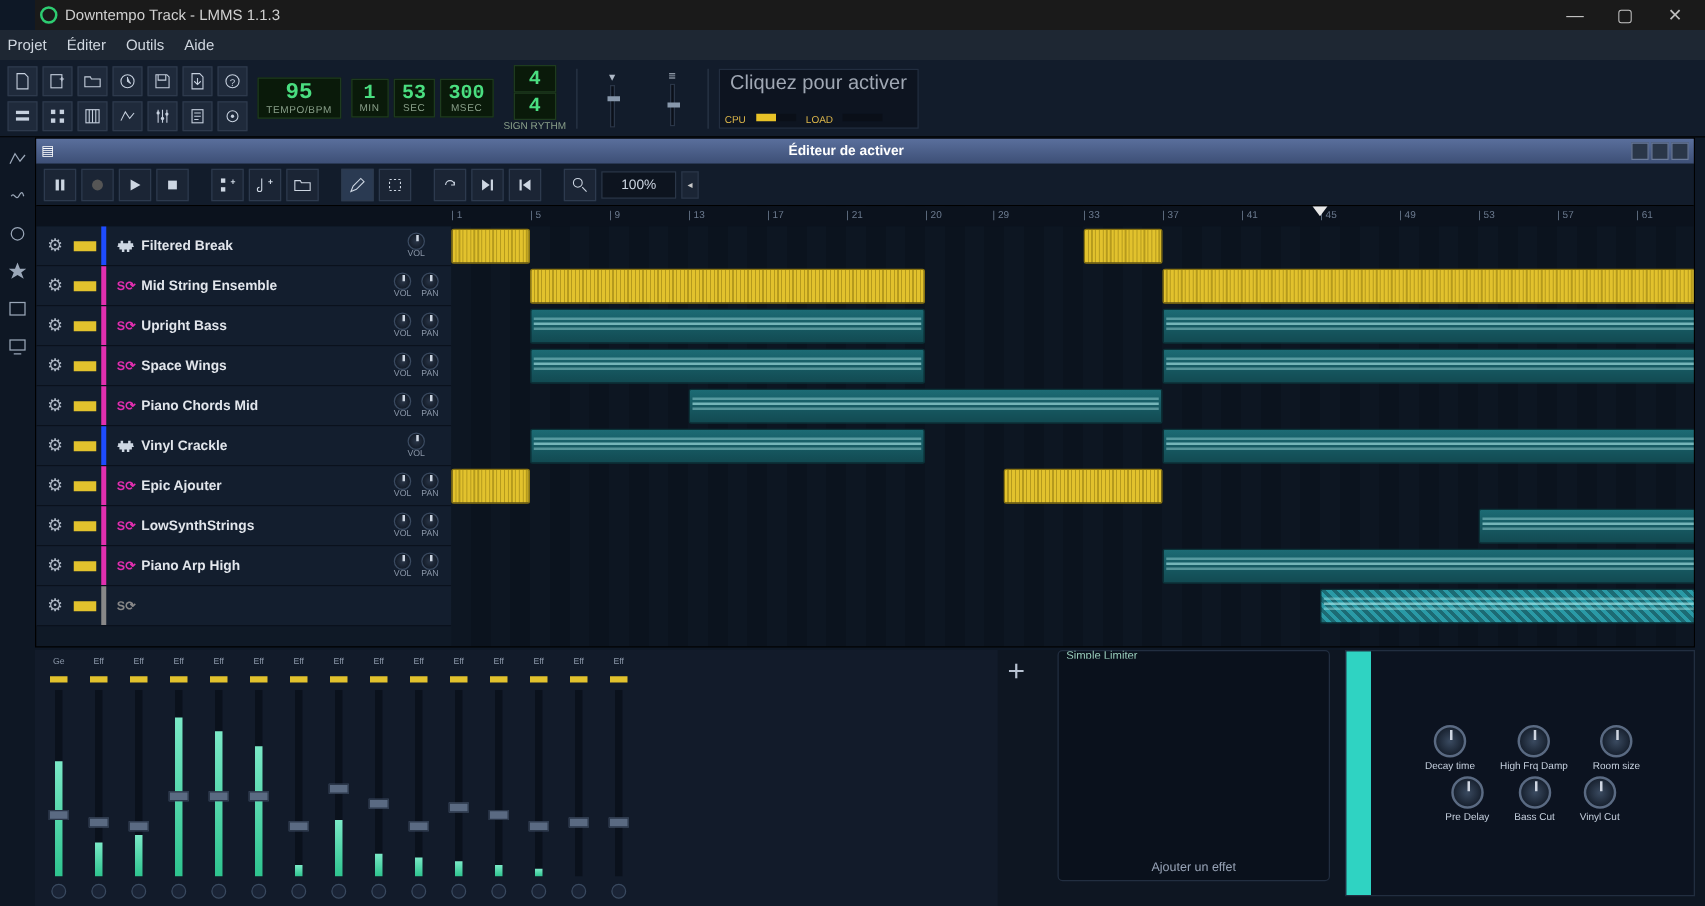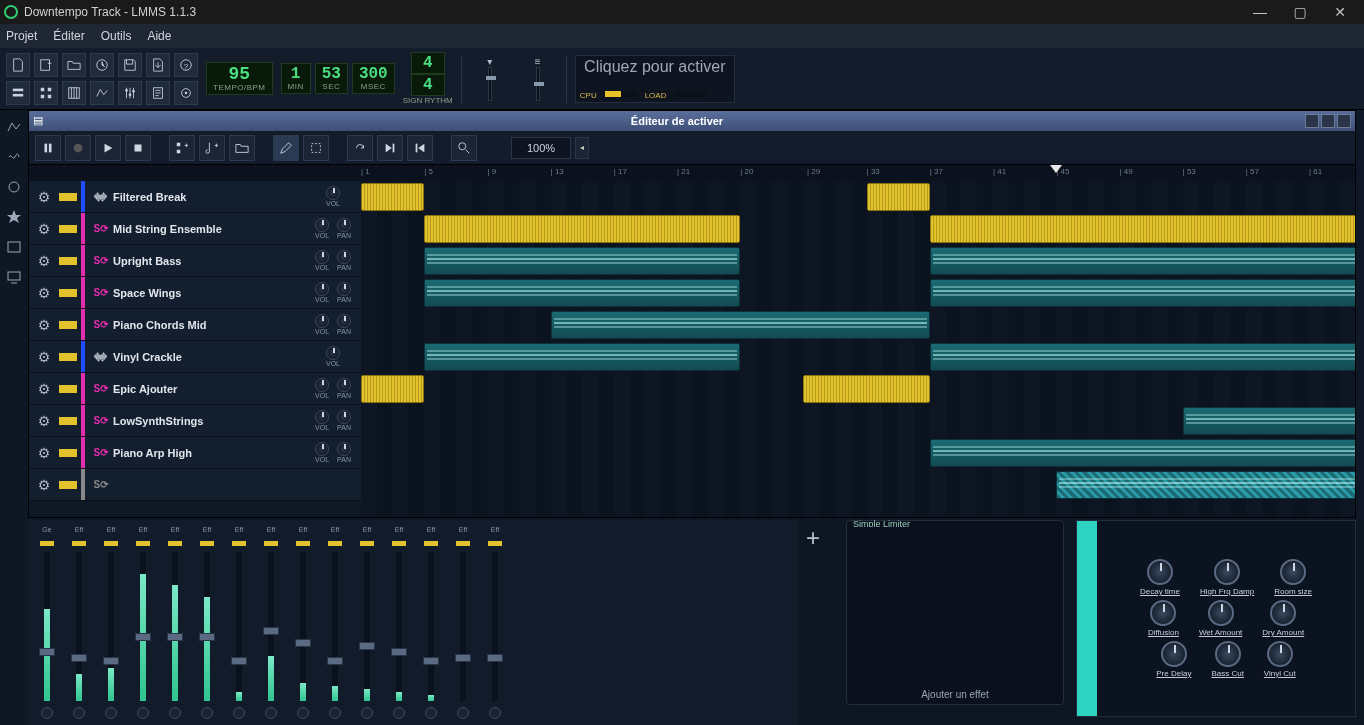--- a/index.html
+++ b/index.html
@@ -1,19 +1,19 @@
 <!DOCTYPE html>
 <html><head>
 <meta charset="utf-8">
 <style>
 * { margin: 0; padding: 0; box-sizing: border-box; font-family: "Segoe UI", Tahoma, sans-serif; user-select: none; }
 body { width: 1364px; height: 725px; background: #0e1826; overflow: hidden; color: #c8c8c8; }
 
 
-.titlebar { height: 24px; background: #1a1a1a; display: flex; align-items: center; padding: 0 4px; }
+.titlebar { height: 24px; background: #1a1a1a; display: flex; align-items: center; padding: 0 4px; margin-left: 28px; }
 .titlebar .logo { width: 14px; height: 14px; border: 2px solid #2ecc71; border-radius: 50%; margin-right: 6px; }
 .titlebar .title { font-size: 12px; color: #d0d0d0; flex: 1; }
 .titlebar .winbtn { width: 40px; height: 24px; display: flex; align-items: center; justify-content: center; color: #c0c0c0; font-size: 14px; }
 
 
 .menubar { height: 24px; background: #1e2733; display: flex; align-items: center; padding: 0 6px; gap: 16px; font-size: 12px; color: #cfd6df; }
 
 
 .maintool { height: 62px; background: #121c2b; display: flex; align-items: center; padding: 4px 6px; gap: 8px; border-bottom: 1px solid #000; }
 .maintool .btnrow { display: grid; grid-template-columns: repeat(7, 24px); grid-template-rows: 24px 24px; gap: 4px; }
@@ -41,21 +41,21 @@
 
 .songwin { position: absolute; left: 28px; top: 110px; right: 8px; height: 408px; background: #0f1926; display: flex; flex-direction: column; border: 1px solid #000; }
 .songwin .winhdr { height: 20px; background: linear-gradient(#5a6f9c, #3d4f76); display: flex; align-items: center; padding: 0 4px; font-size: 11px; color: #fff; }
 .songwin .winhdr .ic { width: 14px; height: 14px; margin-right: 4px; }
 .songwin .winhdr .ttl { flex: 1; text-align: center; font-weight: 600; }
 .songwin .winhdr .wbtn { width: 14px; height: 14px; background: #2a3648; margin-left: 2px; border: 1px solid #6a7a9a; }
 .songwin .tool { height: 34px; background: #121c2b; display: flex; align-items: center; gap: 4px; padding: 0 6px; border-bottom: 1px solid #000; }
 .songwin .tool .tb { width: 26px; height: 26px; background: #1b2535; border: 1px solid #2d3a4e; display: flex; align-items: center; justify-content: center; }
 .songwin .tool .tb.active { background: #2a3a52; }
 .songwin .tool .tb svg { width: 14px; height: 14px; fill: #cdd6e2; }
-.songwin .tool .zoom { width: 60px; height: 22px; background: #0d141f; border: 1px solid #2a3648; display: flex; align-items: center; justify-content: center; font-size: 11px; color: #cdd6e2; margin-left: 30px; }
+.songwin .tool .zoom { width: 60px; height: 22px; background: #0d141f; border: 1px solid #2a3648; display: flex; align-items: center; justify-content: center; font-size: 11px; color: #cdd6e2; }
 .songwin .tool .spin { width: 14px; height: 22px; background: #1b2535; border: 1px solid #2a3648; display: flex; align-items: center; justify-content: center; font-size: 8px; }
 .songwin .body { flex: 1; display: flex; overflow: hidden; }
 .songwin .trkhdrs { width: 332px; display: flex; flex-direction: column; }
 .songwin .ruler { height: 16px; background: #0b121d; display: flex; position: relative; font-size: 8px; color: #6c7b90; }
 .songwin .ruler .tick { position: absolute; top: 2px; }
 .songwin .ruler .play { position: absolute; top: 0; width: 0; height: 0; border-left: 6px solid transparent; border-right: 6px solid transparent; border-top: 8px solid #e8e8e8; }
 .trkhdr { height: 32px; background: #131e2e; border-bottom: 1px solid #0a111c; display: flex; align-items: center; }
 .trkhdr .gear { width: 30px; display: flex; justify-content: center; color: #aeb8c6; }
 .trkhdr .mute { width: 18px; height: 8px; background: #e2c22d; }
 .trkhdr .bar  { width: 4px; height: 100%; margin: 0 4px; }
@@ -86,21 +86,21 @@
 .mixch .fader .lv { position: absolute; bottom: 0; left: 0; right: 0; background: linear-gradient(#7be9c7, #2ec48f); }
 .mixch .fader .thumb { position: absolute; left: -5px; width: 16px; height: 8px; background: #5a6a82; border: 1px solid #2a3648; }
 .mixch .kn { width: 12px; height: 12px; border-radius: 50%; background: #1a2436; border: 1px solid #3a4a60; margin-top: 4px; }
 
 .fxchain { flex: 1; background: #0e1622; position: relative; padding: 6px; }
 .fxchain .plus { position: absolute; left: 8px; top: 4px; font-size: 24px; color: #b8c2d2; }
 .fxchain .box { position: absolute; left: 48px; top: 0; right: 300px; bottom: 20px; background: #0a111c; border: 1px solid #222e40; border-radius: 4px; }
 .fxchain .box .addfx { position: absolute; bottom: 4px; left: 0; right: 0; text-align: center; font-size: 10px; color: #97a3b6; }
 .fxchain .box .fxname { position: absolute; top: -2px; left: 6px; font-size: 9px; color: #9cb; overflow: hidden; height: 8px; }
 
-.reverb { position: absolute; right: 8px; top: 0; width: 280px; bottom: 8px; background: linear-gradient(to right, #2fd3c2 0 20px, #0c1320 20px); border: 1px solid #222e40; display: flex; flex-direction: column; align-items: center; justify-content: center; padding: 6px 6px 6px 26px; gap: 4px; text-decoration: underline; }
+.reverb { position: absolute; right: 8px; top: 0; width: 280px; bottom: 8px; background: linear-gradient(to right, #2fd3c2 0 20px, #0c1320 20px); border: 1px solid #222e40; display: flex; flex-direction: column; align-items: center; justify-content: center; padding: 6px 6px 6px 26px; gap: 4px; }
 .reverb .row { display: flex; gap: 20px; }
 .reverb .cell { display: flex; flex-direction: column; align-items: center; gap: 2px; }
 .reverb .knob { width: 26px; height: 26px; border-radius: 50%; background: radial-gradient(#3a4a60, #0a111c); border: 2px solid #5a6a82; position: relative; }
 .reverb .knob::after { content:""; position:absolute; left: 11px; top: 2px; width: 2px; height: 8px; background: #cfd6e2; }
 .reverb .klbl { font-size: 8px; color: #c6d0de; white-space: nowrap; }
 
 
 .i-gear::before { content: "\2699"; font-size: 14px; }
 </style>
 </head>
@@ -602,21 +602,21 @@
       </div>
     <div class="lanes" id="lanes">
       <div class="ruler" id="ruler">
           <span class="tick" style="left: 0px;">| 1</span>
           <span class="tick" style="left: 63.2px;">| 5</span>
           <span class="tick" style="left: 126.4px;">| 9</span>
           <span class="tick" style="left: 189.6px;">| 13</span>
           <span class="tick" style="left: 252.8px;">| 17</span>
           <span class="tick" style="left: 316px;">| 21</span>
           <span class="tick" style="left: 379.2px;">| 20</span>
-          <span class="tick" style="left: 446px;">| 29</span>
+          <span class="tick" style="left: 433px;">| 29</span>
           <span class="tick" style="left: 505.6px;">| 33</span>
           <span class="tick" style="left: 568.8px;">| 37</span>
           <span class="tick" style="left: 632px;">| 41</span>
           <span class="tick" style="left: 695.2px;">| 45</span>
           <span class="tick" style="left: 758.4px;">| 49</span>
           <span class="tick" style="left: 821.6px;">| 53</span>
           <span class="tick" style="left: 884.8px;">| 57</span>
           <span class="tick" style="left: 948px;">| 61</span>
           <span class="play" style="left: 689.2px;"></span>
         </div>
@@ -816,34 +816,20 @@
             <div class="klbl">High Frq Damp</div>
           </div>
           <div class="cell">
             <div class="knob"></div>
             <div class="klbl">Room size</div>
           </div>
         </div>
         <div class="row">
           <div class="cell">
             <div class="knob"></div>
-            <div class="klbl">Diffusion</div>
-          </div>
-          <div class="cell">
-            <div class="knob"></div>
-            <div class="klbl">Wet Amount</div>
-          </div>
-          <div class="cell">
-            <div class="knob"></div>
-            <div class="klbl">Dry Amount</div>
-          </div>
-        </div>
-        <div class="row">
-          <div class="cell">
-            <div class="knob"></div>
             <div class="klbl">Pre Delay</div>
           </div>
           <div class="cell">
             <div class="knob"></div>
             <div class="klbl">Bass Cut</div>
           </div>
           <div class="cell">
             <div class="knob"></div>
             <div class="klbl">Vinyl Cut</div>
           </div>

